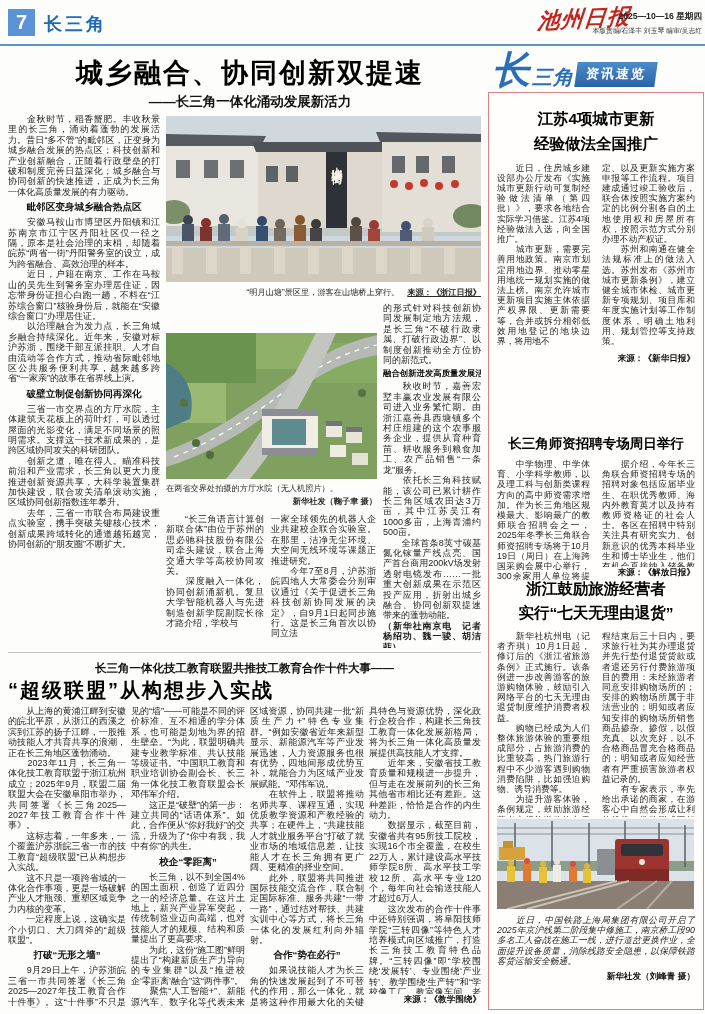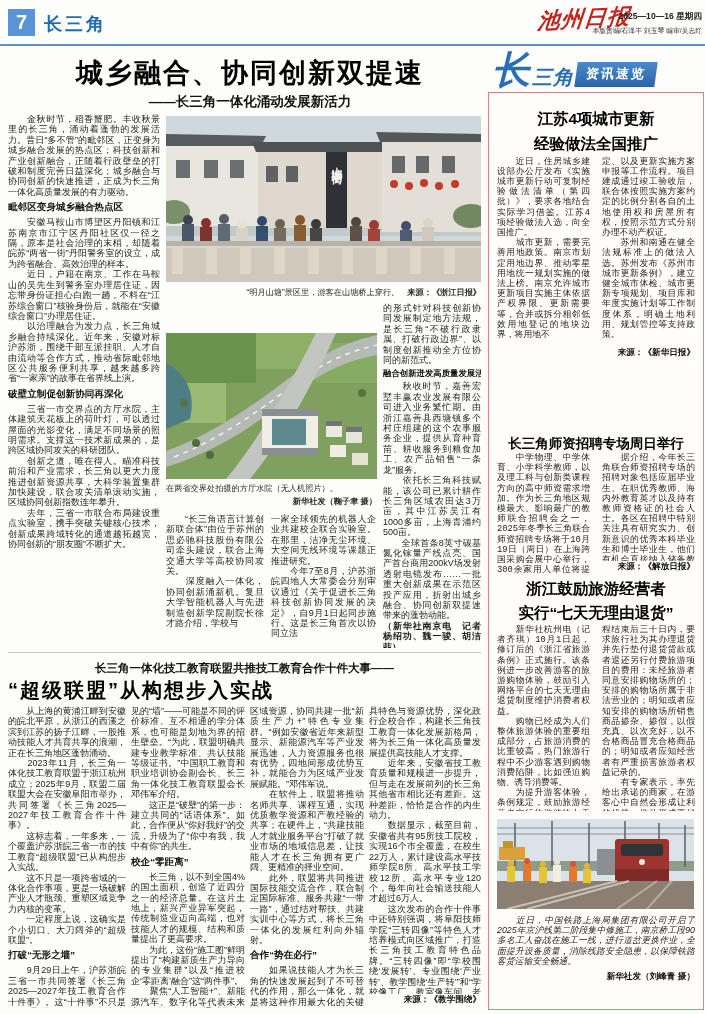--- a/index.html
+++ b/index.html
@@ -2,21 +2,21 @@
 <html><head>
 <meta charset="utf-8">
 <style>
   html,body{margin:0;padding:0;background:#e8e8e8;}
   .page{position:relative;width:705px;height:1014px;background:#fdfdfb;overflow:hidden;
         font-family:"Liberation Sans","DejaVu Sans",sans-serif;color:#1c1c1c;margin:0 auto;}
   .abs{position:absolute;}
   .txt{font-size:9px;line-height:10.4px;text-align:justify;white-space:pre-line;color:#1d1d1d;}
   .txt2{font-size:8.8px;line-height:10.2px;text-align:justify;white-space:pre-line;color:#1d1d1d;}
   .col{position:absolute;overflow:hidden;}
-  .sh{font-size:9.6px;font-weight:bold;padding:4px 0 3px 0;color:#111;white-space:nowrap;}
+  .sh{font-size:9.6px;font-weight:bold;text-align:center;padding:4px 0 3px 0;color:#111;white-space:nowrap;}
   .sh2{font-size:8.4px;font-weight:bold;text-align:center;padding:3px 0 2px 0;color:#111;white-space:nowrap;}
   .src{font-weight:bold;font-size:8.6px;text-align:right;color:#111;}
   .cap{font-size:8.2px;color:#2a2a2a;}
   .hdr-num{left:8px;top:9px;width:27px;height:27px;background:#5b94d6;color:#fff;font-weight:bold;
            font-size:20px;display:flex;align-items:center;justify-content:center;}
   .hdr-section{left:44px;top:12px;color:#1f6cb5;font-size:18px;font-weight:bold;letter-spacing:3px;}
   .hdr-rule{left:0;top:44px;width:705px;height:2px;background:#5b94d6;}
   .masthead{left:538px;top:4px;width:95px;color:#c2251e;font-size:22px;font-weight:bold;
             font-style:italic;transform:skewX(-8deg) rotate(-3deg);letter-spacing:1px;}
   .dateline{left:600px;top:11px;width:102px;text-align:right;font-size:8.6px;font-weight:bold;color:#222;}
@@ -25,21 +25,21 @@
            letter-spacing:2px;color:#000;}
   .main-deck{left:28px;top:93px;width:444px;text-align:center;font-size:13.5px;font-weight:bold;color:#111;}
   .caprow{display:flex;justify-content:flex-end;gap:8px;}
   .divider{left:8px;top:652px;width:473px;height:1px;background:#c5c5c5;}
   .kicker{left:8px;top:661px;width:473px;text-align:center;font-size:11.5px;font-weight:bold;color:#111;}
   .bot-hl{left:8px;top:677px;width:473px;text-align:left;font-size:20px;font-weight:bold;
           letter-spacing:2px;color:#000;}
   .railbox{left:488px;top:92px;width:214px;height:916px;border:1px solid #de8181;background:#fffefd;}
   .rail-art{position:absolute;left:8px;right:8px;}
   .rail-hl{text-align:center;font-weight:bold;color:#000;}
-  .rail-cols{display:flex;gap:12px;font-family:Liberation Mono, monospace;}
+  .rail-cols{display:flex;gap:12px;margin-top:6px;}
   .rail-cols>div{flex:1;overflow:hidden;}
   .logo{left:492px;top:52px;display:flex;align-items:flex-start;}
   .logo-char{font-family:"Liberation Serif","DejaVu Serif",serif;font-size:38px;font-weight:bold;
              font-style:italic;color:#2a6db8;line-height:36px;}
   .logo-rest{font-size:20px;font-weight:bold;font-style:italic;color:#2a6db8;margin:12px 2px 0 2px;letter-spacing:1px;}
   .logo-badge{margin-top:10px;background:linear-gradient(180deg,#4a8cc9,#2b62a7);color:#fff;
               font-size:13px;font-weight:bold;padding:3px 10px 4px 10px;transform:skewX(-8deg);letter-spacing:2px;}
   .photo{display:block;}
   .sign-overlay{writing-mode:vertical-rl;color:#f5f2ea;font-size:11px;font-weight:bold;letter-spacing:2px;}
   .byline{font-weight:bold;}
@@ -120,21 +120,21 @@
         <rect x="176" y="128" width="11" height="30" fill="#ddd7ca"></rect>
       <rect x="210" y="128" width="11" height="30" fill="#ddd7ca"></rect>
         <rect x="244" y="128" width="11" height="30" fill="#ddd7ca"></rect>
       <rect x="278" y="128" width="11" height="30" fill="#ddd7ca"></rect>
       <rect x="0" y="125" width="315" height="5" fill="#b9b2a4"></rect>
     </svg>
     <div class="abs sign-overlay" style="left:163px;top:42px;height:66px;">山塘老街</div>
   </div>
   <div class="abs caprow" style="left:166px;top:287px;width:315px;">
     <span class="cap">“明月山塘”景区里，游客在山塘桥上穿行。</span>
-    <span class="cap" style="font-weight:bold;">来源：《浙江日报》</span>
+    <span class="cap" style="font-weight:bold;text-decoration:underline;">来源：《浙江日报》</span>
   </div>
 
   <div class="col" style="left:8px;top:114px;width:152px;height:532px;">
     <div class="txt">　　金秋时节，稻香蟹肥。丰收秋景里的长三角，涌动着蓬勃的发展活力。昔日“多不管”的毗邻区，正变身为城乡融合发展的热点区；科技创新和产业创新融合，正随着行政壁垒的打破和制度完善日益深化；城乡融合与协同创新的快速推进，正成为长三角一体化高质量发展的有力驱动。</div>
     <div class="sh">毗邻区变身城乡融合热点区</div>
     <div class="txt">　　安徽马鞍山市博望区丹阳镇和江苏南京市江宁区丹阳社区仅一径之隔，原本是社会治理的末梢，却随着皖苏“两省一街”丹阳警务室的设立，成为跨省融合、高效治理的样本。
 　　近日，户籍在南京、工作在马鞍山的吴先生到警务室办理居住证，因忘带身份证担心白跑一趟，不料在“江苏综合窗口”核验身份后，就能在“安徽综合窗口”办理居住证。
 　　以治理融合为发力点，长三角城乡融合持续深化。近年来，安徽对标沪苏浙，围绕干部互派挂职、人才自由流动等合作方式，推动省际毗邻地区公共服务便利共享，越来越多跨省“一家亲”的故事在省界线上演。</div>
     <div class="sh">破壁立制促创新协同再深化</div>
     <div class="txt">　　三省一市交界点的方厅水院，主体建筑天花板上的荷叶灯，可以透过屋面的光影变化，满足不同场景的照明需求。支撑这一技术新成果的，是跨区域协同攻关的科研团队。

